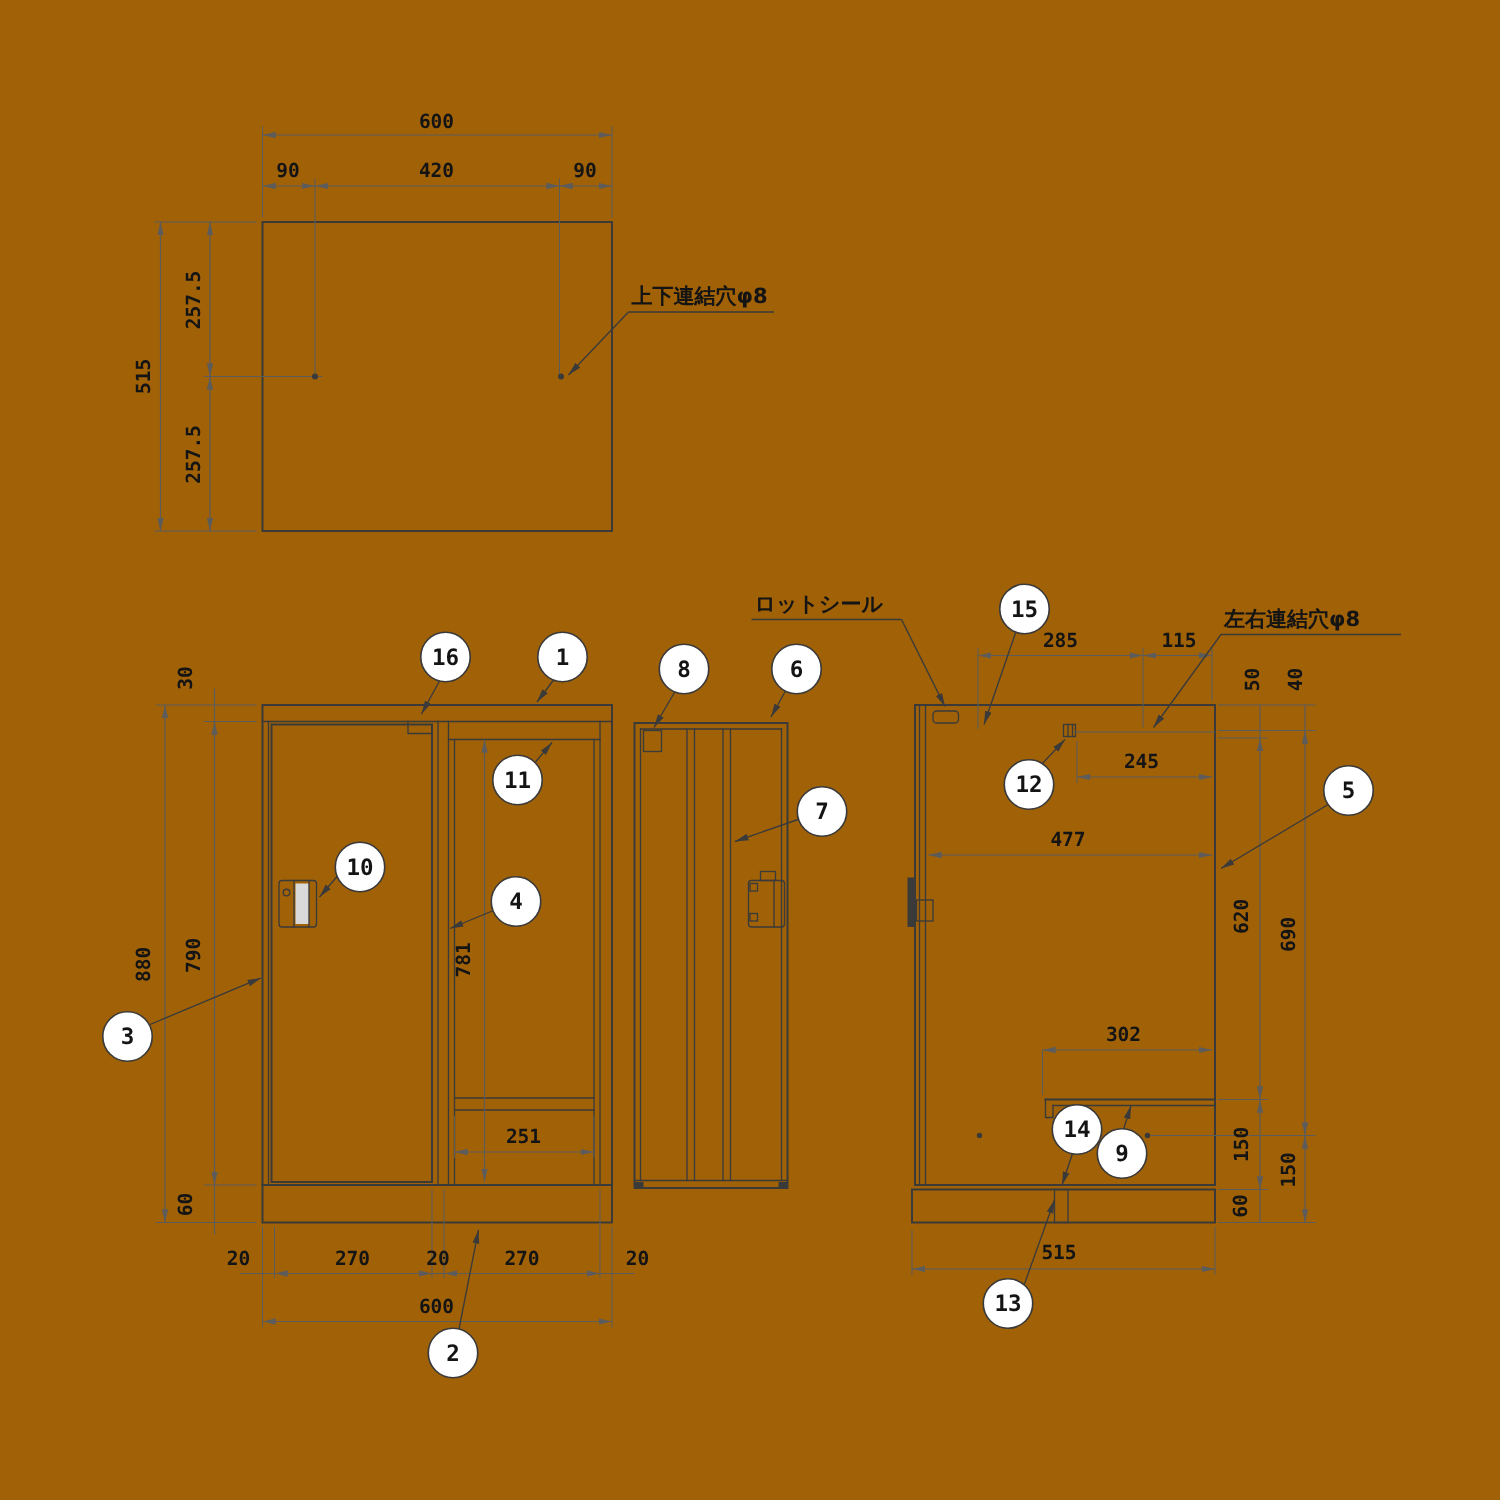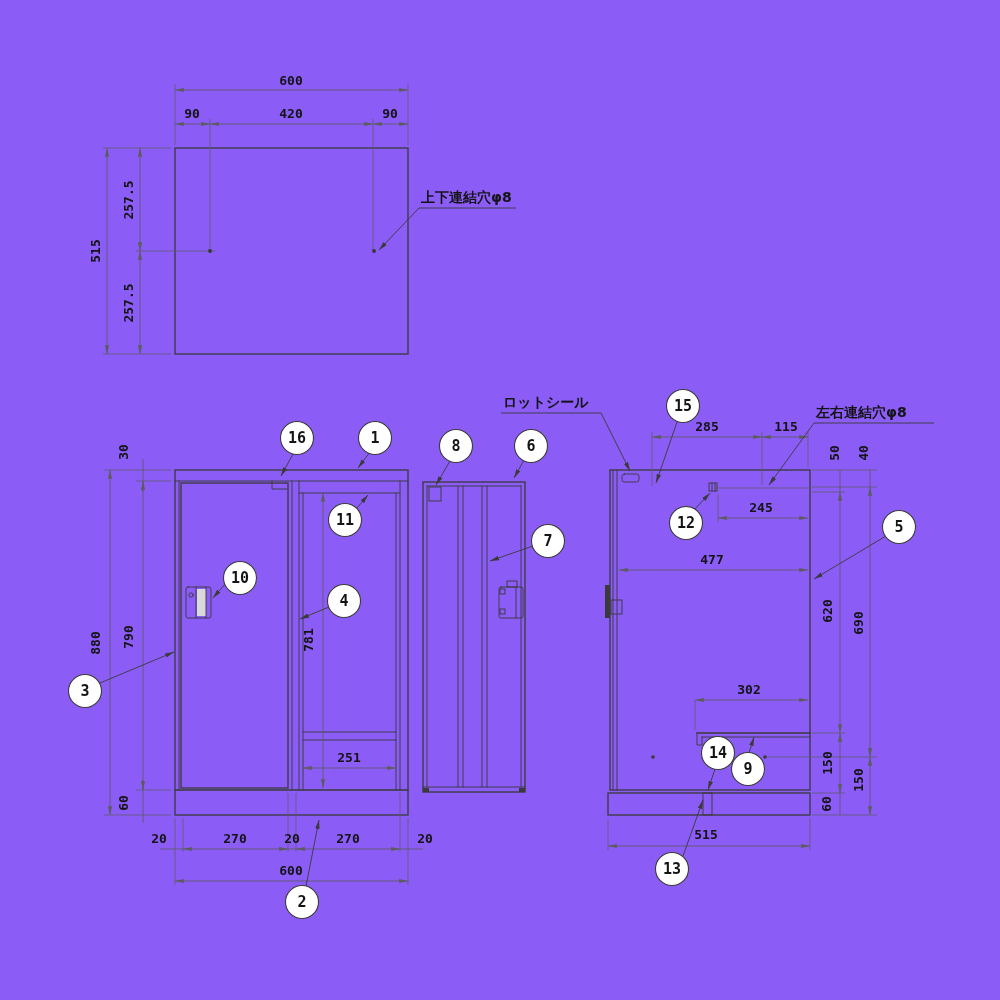--- a/index.html
+++ b/index.html
@@ -1,16 +1,16 @@
 <!DOCTYPE html>
 <html><head>
 <meta charset="utf-8">
 <style>
   html,body{margin:0;padding:0;background:#fff;}
-  .canvas{position:relative;width:1000px;height:1000px;background:#8b5cf6;overflow:hidden;}
+  .canvas{position:relative;width:1000px;height:1000px;background:#a16207;overflow:hidden;}
   svg{display:block;}
   .obj{fill:none;stroke:#3a3a3a;stroke-width:1.3;stroke-linecap:square;}
   .obj2{fill:none;stroke:#3a3a3a;stroke-width:0.9;stroke-linecap:square;}
   .fillc{fill:#3a3a3a;stroke:none;}
   .grayf{fill:#d9d9d9;stroke:none;}
   .dim{fill:none;stroke:#5c5c5c;stroke-width:0.8;}
   .ext{fill:none;stroke:#5c5c5c;stroke-width:0.7;}
   .ldr{fill:none;stroke:#3a3a3a;stroke-width:0.9;}
   .num{font:bold 13px "DejaVu Sans Mono",monospace;fill:#141414;text-anchor:middle;}
   .jp{font:bold 14px "DejaVu Sans",sans-serif;fill:#141414;}

